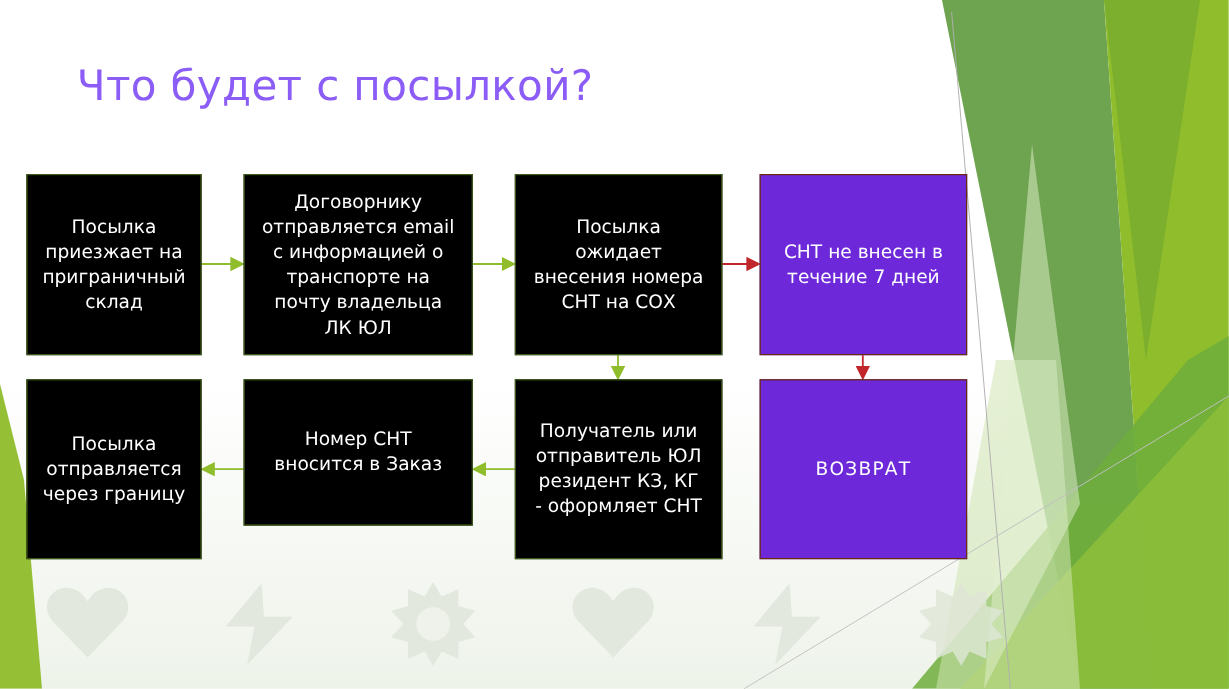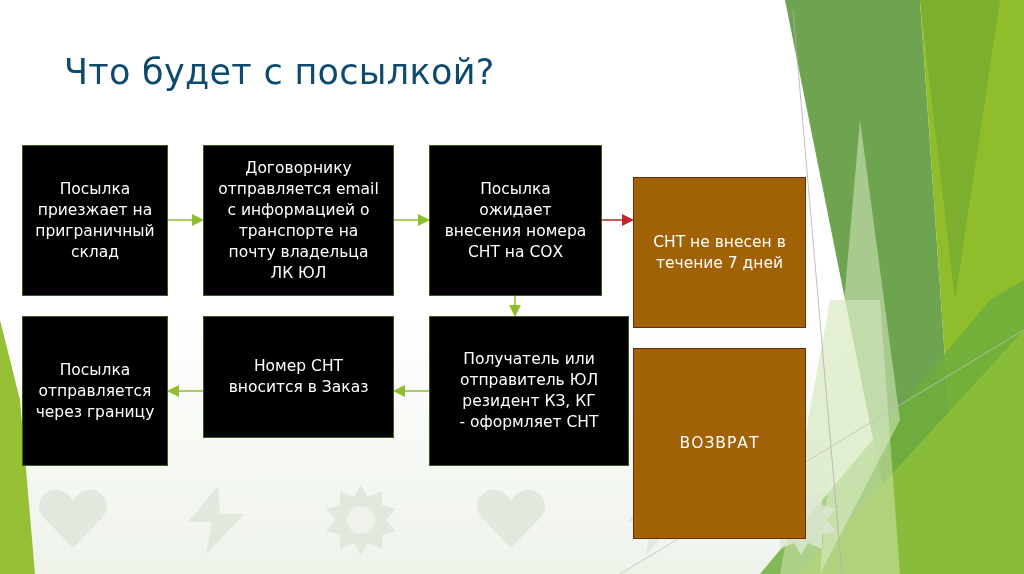--- a/index.html
+++ b/index.html
@@ -1,27 +1,27 @@
 <!DOCTYPE html>
 <html><head>
 <meta charset="utf-8">
 <style>
   html, body { margin:0; padding:0; }
   body { width:1024px; height:574px; overflow:hidden; position:relative;
          background: linear-gradient(180deg, #ffffff 0%, #ffffff 55%, #eef3ea 100%);
          font-family: "DejaVu Sans", sans-serif; }
   .bg { position:absolute; left:0; top:0; width:1024px; height:574px; }
-  .title { position:absolute; left:64px; top:52px; font-size:35px; color:#0c4a6e;
+  .title { position:absolute; left:64px; top:52px; font-size:35px; color:#8b5cf6;
            font-family:"DejaVu Sans", sans-serif; letter-spacing:0.3px; }
   .box { position:absolute; display:flex; align-items:center; justify-content:center;
          text-align:center; color:#ffffff; font-size:15.5px; line-height:21px;
          box-sizing:border-box; border:1.5px solid #3e5a17; white-space:pre-line;
          padding:4px; }
   .green { background:#000000; }
-  .orange { background:#a16207; border-color:#6a2a0c;margin-top:32px; }
+  .orange { background:#6d28d9; border-color:#6a2a0c; }
   .wm { position:absolute; }
 </style>
 </head>
 <body>
 
 <svg class="bg" viewBox="0 0 1024 574" xmlns="http://www.w3.org/2000/svg">
 
   <polygon points="0,320 20,400 35,574 0,574" fill="#8fbd2b" opacity="0.95"></polygon>
 
   <polygon points="785,0 920,0 960,574 900,574" fill="#5e9a3c" opacity="0.9"></polygon>
@@ -91,17 +91,17 @@
 ожидает
 внесения номера
 СНТ на СОХ</div>
 <div class="box orange" style="left:633px;top:145px;width:173px;height:151px">СНТ не внесен в
 течение 7 дней</div>
 <div class="box green" style="left:22px;top:316px;width:146px;height:150px">Посылка
 отправляется
 через границу</div>
 <div class="box green" style="left:203px;top:316px;width:191px;height:122px">Номер СНТ
 вносится в Заказ</div>
-<div class="box green" style="left:429px;top:316px;width:200px;height:150px">Получатель или
+<div class="box green" style="left:429px;top:316px;width:173px;height:150px">Получатель или
 отправитель ЮЛ
 резидент КЗ, КГ
 - оформляет СНТ</div>
-<div class="box orange" style="left:633px;top:316px;width:173px;height:191px;letter-spacing:1px">ВОЗВРАТ</div>
+<div class="box orange" style="left:633px;top:316px;width:173px;height:150px;letter-spacing:1px">ВОЗВРАТ</div>
 
 </body></html>

